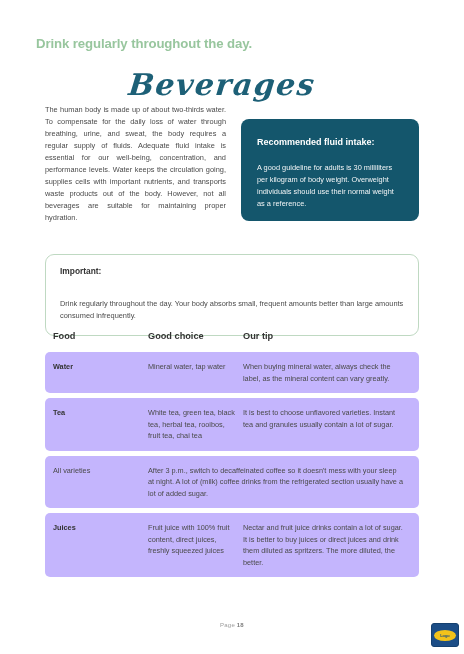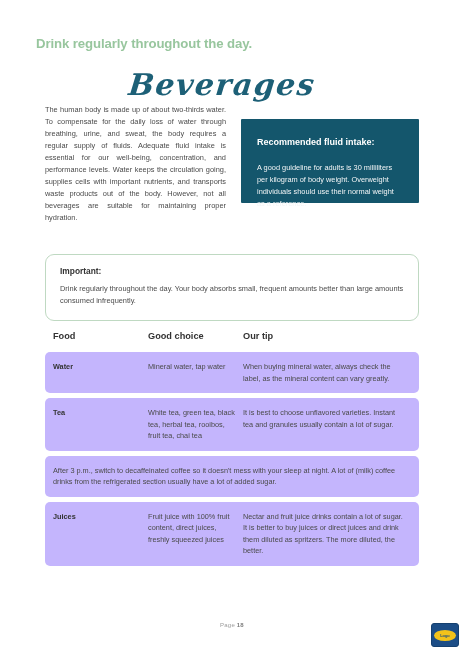--- a/index.html
+++ b/index.html
@@ -63,24 +63,24 @@
     line-height: 1.62;
     text-align: justify;
     color: #4a4a4a;
   }
 
   .callout {
     position: absolute;
     left: 241px;
     top: 119px;
     width: 178px;
-    height: 84px;
+    height: 102px;
     box-sizing: border-box;
     background: #14566c;
-    border-radius: 1px;
+    border-radius: 8px;
     padding: 18px 16px 14px 16px;
     color: #ffffff;
   }
   .callout-title {
     font-size: 9px;
     font-weight: bold;
     line-height: 1.3;
     margin-bottom: 13px;
   }
   .callout-body {
@@ -98,21 +98,21 @@
     box-sizing: border-box;
     border: 1px solid #bfd9c2;
     border-radius: 9px;
     padding: 11px 14px 13px 14px;
     background: #ffffff;
   }
   .important-title {
     font-size: 8.4px;
     font-weight: bold;
     color: #333333;
-    margin-bottom: 7px;
+    margin-bottom: 22px;
   }
   .important-body {
     font-size: 7.4px;
     line-height: 1.6;
     color: #4a4a4a;
   }
 
   
   .table {
     position: absolute;
@@ -233,20 +233,21 @@
       <div class="td col-3">When buying mineral water, always check the label, as the mineral content can vary greatly.</div>
     </div>
 
     <div class="trow">
       <div class="td food col-1">Tea</div>
       <div class="td col-2">White tea, green tea, black tea, herbal tea, rooibos, fruit tea, chai tea</div>
       <div class="td col-3">It is best to choose unflavored varieties. Instant tea and granules usually contain a lot of sugar.</div>
     </div>
 
     <div class="trow">
+      <div class="td col-2">All varieties</div>
       <div class="td col-3">After 3 p.m., switch to decaffeinated coffee so it doesn't mess with your sleep at night. A lot of (milk) coffee drinks from the refrigerated section usually have a lot of added sugar.</div>
     </div>
 
     <div class="trow">
       <div class="td food col-1">Juices</div>
       <div class="td col-2">Fruit juice with 100% fruit content, direct juices, freshly squeezed juices</div>
       <div class="td col-3">Nectar and fruit juice drinks contain a lot of sugar. It is better to buy juices or direct juices and drink them diluted as spritzers. The more diluted, the better.</div>
     </div>
   </div>
 

